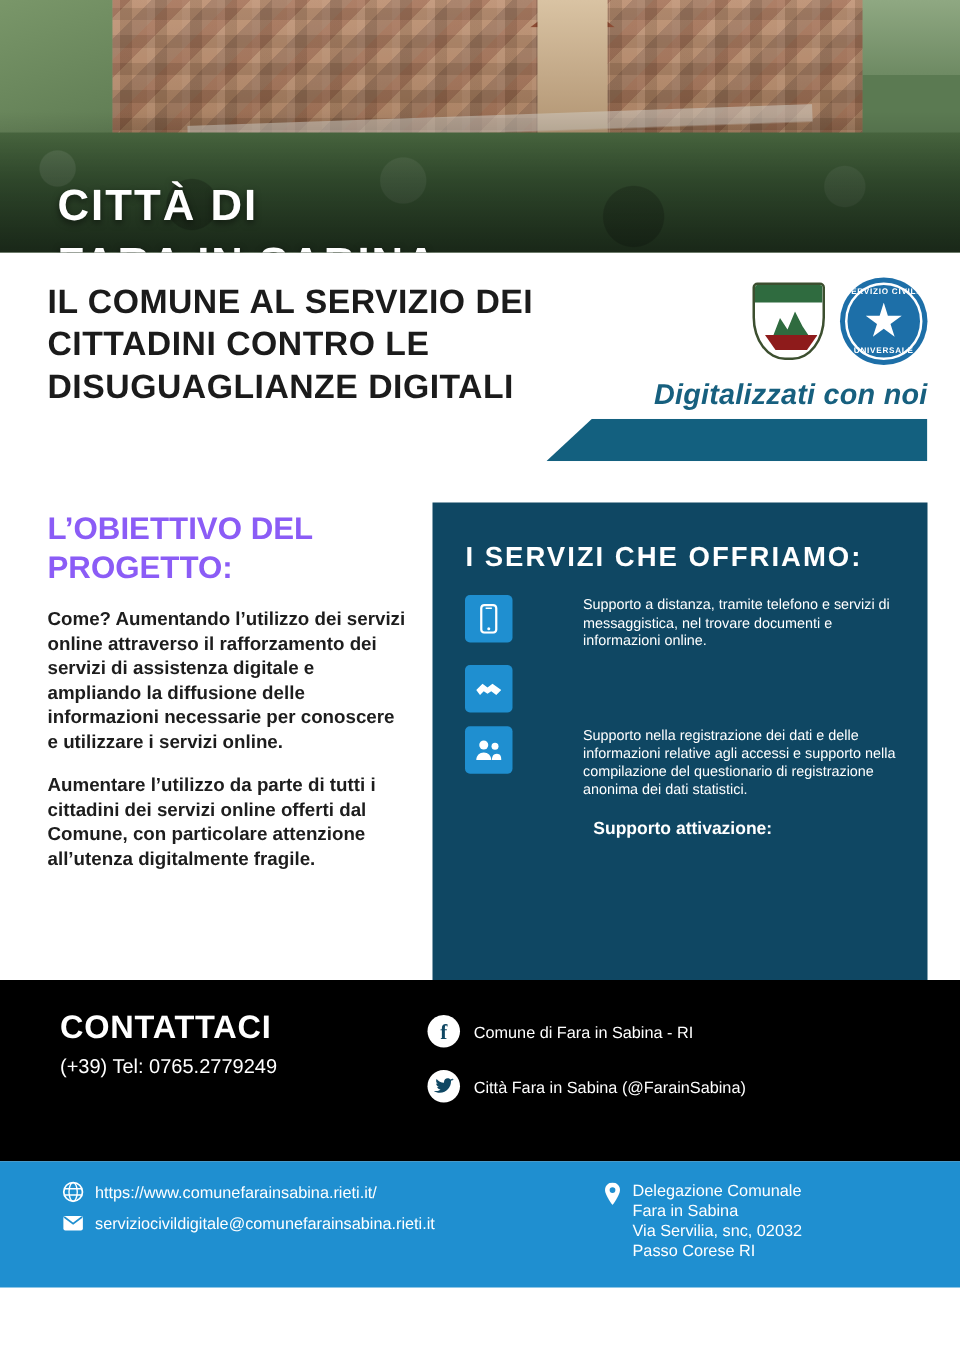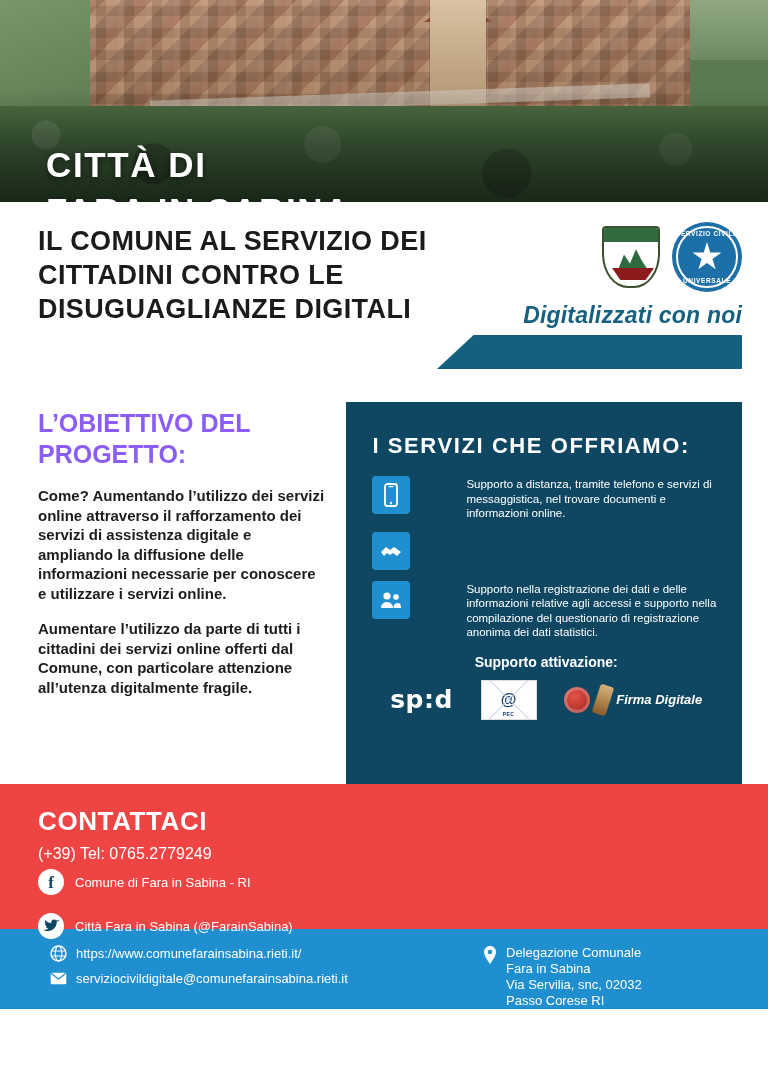--- a/index.html
+++ b/index.html
@@ -218,42 +218,42 @@
     box-shadow: inset 0 0 0 3px rgba(255,255,255,.25);
   }
   .firma .stamp {
     width: 14px; height: 30px; background: linear-gradient(180deg,#d7b27a,#8c5b2a);
     border-radius: 3px; transform: rotate(18deg);
   }
   .firma .ftxt { color:#ffffff; font-size:13px; font-weight:bold; font-style:italic; line-height:14px; }
 
   
   .contact {
-    background: #ef4444; color:#ffffff;
+    background: #000000; color:#ffffff;
     height: 145px;
-    padding: 22px 26px 0 38px;
-    display:flex; justify-content:space-between;flex-direction:column;
+    padding: 22px 26px 0 48px;
+    display:flex; justify-content:space-between;
   }
   .contact-left .c-title { font-size:26px; font-weight:bold; letter-spacing:.6px; }
   .contact-left .c-tel { font-size:16px; margin-top:8px; }
   .contact-right { padding-top: 6px; width: 400px; }
   .social-row { display:flex; align-items:center; gap:11px; margin-bottom: 18px; }
   .social-ico {
     width: 26px; height: 26px; border-radius:50%;
     background:#ffffff; display:flex; align-items:center; justify-content:center;
     flex:0 0 26px;
   }
   .social-ico .fb { color:#0f4763; font-weight:bold; font-size:17px; font-family:"Liberation Serif", serif; line-height:17px;}
   .social-ico svg { display:block; }
   .social-txt { font-size:13px; }
 
   
   .footer {
     background:#1f8fd0; color:#ffffff;
-    height: 80px;
+    height: 101px;
     display:flex; justify-content:space-between;
     padding: 16px 26px 0 50px;
   }
   .f-left .f-row { display:flex; align-items:center; gap:9px; margin-bottom: 8px; }
   .f-left .f-row span.t { font-size:13px; }
   .f-ico { width:17px; height:17px; flex:0 0 17px; display:flex; align-items:center; justify-content:center; }
   .f-right { display:flex; gap:8px; width: 260px; }
   .f-right .addr { font-size:13px; line-height:16px; }
   .pin { width:16px; height:16px; flex:0 0 16px; margin-top:1px; }
 </style>
@@ -335,35 +335,20 @@
             <circle cx="17" cy="7" r="2.8" fill="#fff"></circle>
             <path d="M2 18c0-3.6 2.7-6 6-6s6 2.4 6 6z" fill="#fff"></path>
             <path d="M14.5 18c0-2.8 1.2-5 4-5s3.5 2.2 3.5 5z" fill="#fff"></path>
           </svg>
       </div>
       <div class="svc-txt">Supporto nella registrazione dei dati e delle informazioni relative agli accessi e supporto nella compilazione del questionario di registrazione anonima dei dati statistici.</div>
     </div>
 
     <div class="supp-title">Supporto attivazione:</div>
 
-    <div class="supp-row">
-      <div class="spid">sp:d</div>
-
-      <div class="pec-badge">
-        <div class="flap"></div>
-        <div class="at">@</div>
-        <div class="lbl">PEC</div>
-      </div>
-
-      <div class="firma">
-        <div class="seal"></div>
-        <div class="stamp"></div>
-        <div class="ftxt">Firma Digitale</div>
-      </div>
-    </div>
   </div>
 </div>
 
 <div class="contact">
   <div class="contact-left">
     <div class="c-title">CONTATTACI</div>
     <div class="c-tel">(+39) Tel: 0765.2779249</div>
   </div>
 
   <div class="contact-right">

